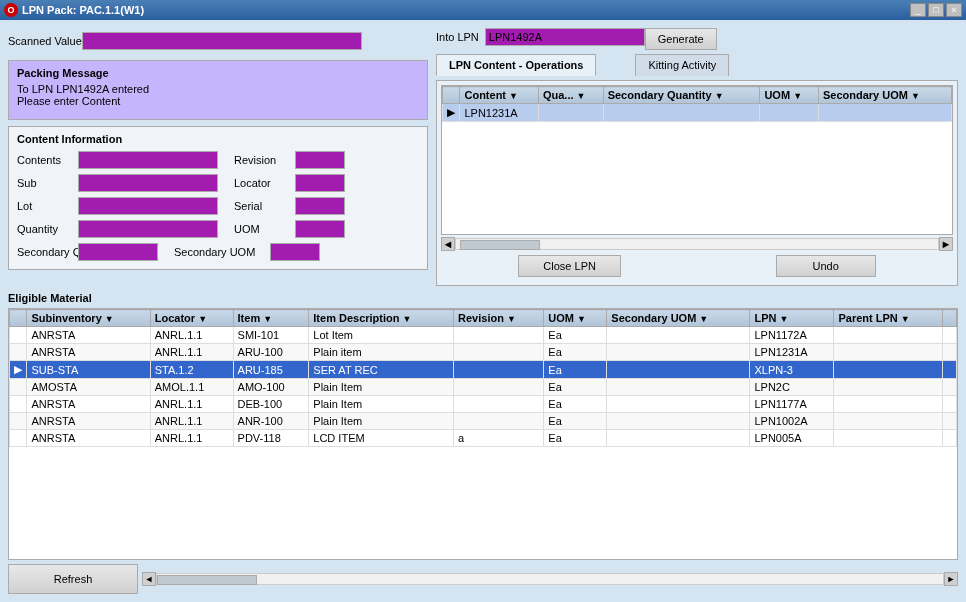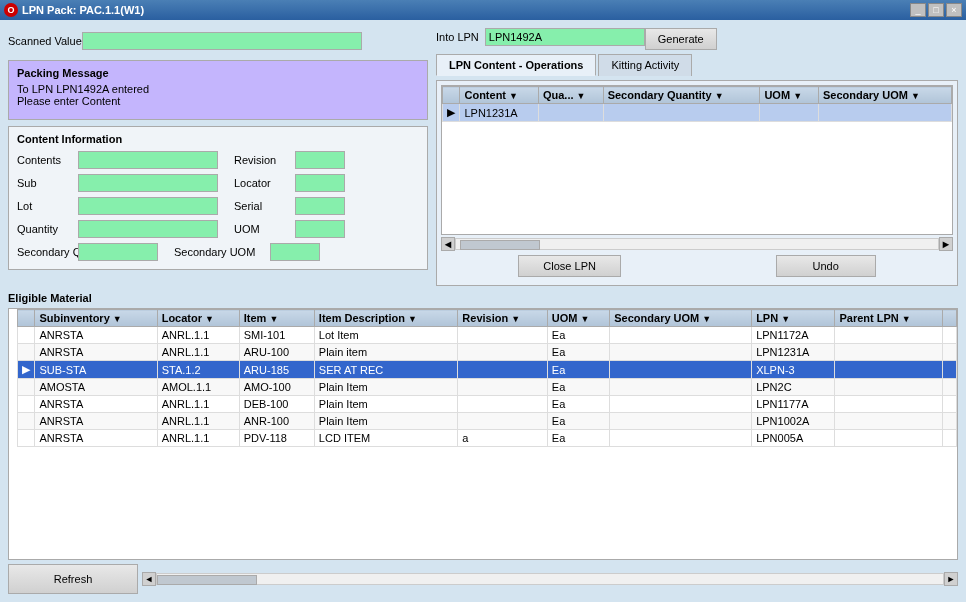--- a/index.html
+++ b/index.html
@@ -40,32 +40,32 @@
 
     .content-info-box {
       border: 1px solid #aaa;
       background: #f0f4f8;
       padding: 6px 8px;
     }
     .content-info-title { font-weight: bold; margin-bottom: 6px; }
 
     input[type="text"] {
       border: 1px solid #aaa;
-      background: #86efac;
+      background: #a21caf;
       height: 18px;
       padding: 0 3px;
       font-size: 11px;
     }
     .input-long { width: 280px; }
 
     
     .into-lpn-row { display: flex; align-items: center; gap: 6px; margin-bottom: 4px; }
 
     
-    .tab-container { display: flex; }
+    .tab-container { display: flex; gap: 37px; }
     .tab {
       padding: 4px 12px;
       border: 1px solid #aaa;
       background: #d0dce8;
       cursor: pointer;
       border-bottom: none;
       margin-right: 2px;
     }
     .tab.active {
       background: #e8f0f8;
@@ -118,21 +118,20 @@
 
     
     .eligible-material-section { flex: 1; display: flex; flex-direction: column; }
     .section-title { font-weight: bold; margin-bottom: 4px; }
 
     .bottom-table-wrapper {
       flex: 1;
       border: 1px solid #aaa;
       background: white;
       overflow: auto;
-      padding-left: 8px;
     }
 
     .refresh-btn {
       background: linear-gradient(to bottom, #e8e8e8, #d0d0d0);
       border: 1px solid #aaa;
       padding: 4px 0;
       cursor: pointer;
       font-size: 11px;
       width: 130px;
       text-align: center;

